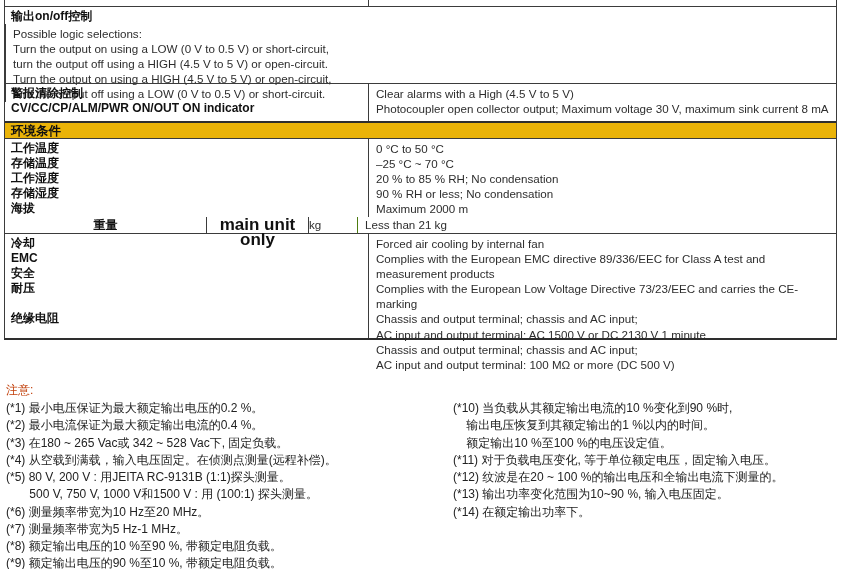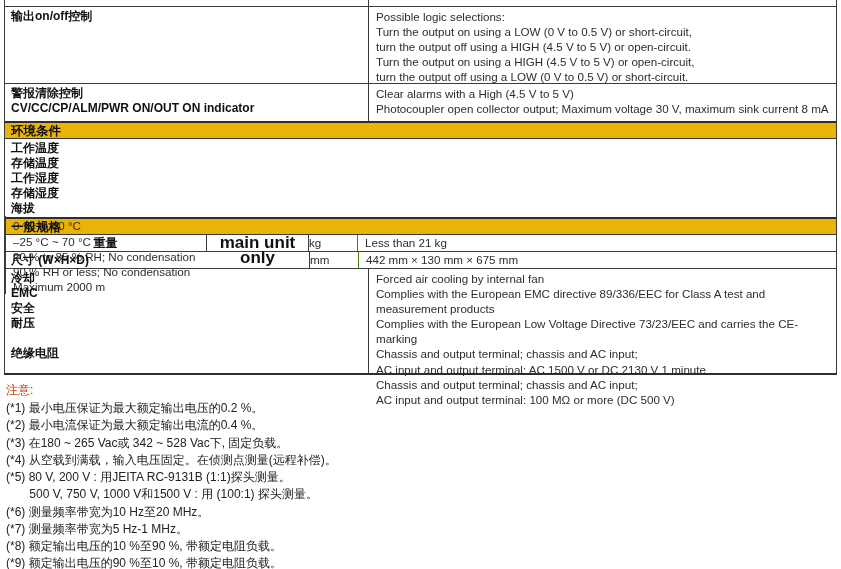--- a/index.html
+++ b/index.html
@@ -34,23 +34,23 @@
     box-sizing:border-box; height:18px;
     border-top:2px solid #2e2e2e; border-bottom:1px solid #3b3b3b;
     background:#eab308; font-size:12.5px; font-weight:bold;
     padding:1px 6px 0 6px; line-height:15px; color:#111;
   }
   
   .c-label  { box-sizing:border-box; padding:1px 6px 0 6px; font-size:12px; font-weight:bold; line-height:14.5px; color:#111; }
   .c-scope  { width:102px; box-sizing:border-box; border-left:1px solid #3b3b3b; text-align:center; font-size:17px; font-weight:bold; line-height:14.5px; padding-top:1px; color:#111; }
   .c-unit   { width:49px;  box-sizing:border-box; border-left:1px solid #3b3b3b; text-align:left; font-size:11.6px; line-height:14.5px; padding-top:1px; color:#2d2d2d; }
   .c-value  { flex:1; box-sizing:border-box; border-left:1px solid #4d7c0f; font-size:11.6px; line-height:14.5px; padding:1px 6px 0 7px; color:#2d2d2d; }
-  .h-row1 { height:77px; }
+  .h-row1 { height:77px;flex-direction:column; }
   .h-row2 { height:37px; }
-  .h-env  { height:78px;flex-direction:column; }
+  .h-env  { height:78px; }
   .h-wt   { height:17px; }
   .h-dim  { height:17px; }
   .h-misc { height:104px; }
   
   .notes-heading {
     position:absolute; left:6px; top:383px;
     font-size:12px; color:#c2410c; line-height:15px; white-space:pre;
   }
   .notes-block {
     position:absolute; font-size:12px; color:#222;
@@ -97,34 +97,28 @@
 工作湿度
 存储湿度
 海拔</div>
       <div class="rcell">0 °C to 50 °C
 –25 °C ~ 70 °C
 20 % to 85 % RH; No condensation
 90 % RH or less; No condensation
 Maximum 2000 m</div>
     </div>
 
-    <div class="t-sec">一般规格</div>
 
     <div class="t-row h-wt">
       <div class="c-label" style="width:201px;text-align:center;">重量</div>
       <div class="c-scope">main unit only</div>
       <div class="c-unit">kg</div>
       <div class="c-value">Less than 21 kg</div>
     </div>
 
-    <div class="t-row h-dim">
-      <div class="c-label" style="width:304px;">尺寸 (W×H×D)</div>
-      <div class="c-unit">mm</div>
-      <div class="c-value">442 mm × 130 mm × 675 mm</div>
-    </div>
 
     <div class="t-row h-misc no-bb">
       <div class="lcell">冷却
 EMC
 安全
 耐压
 
 绝缘电阻</div>
       <div class="rcell">Forced air cooling by internal fan
 Complies with the European EMC directive 89/336/EEC for Class A test and measurement products
@@ -143,14 +137,21 @@
 (*2) 最小电流保证为最大额定输出电流的0.4 %。
 (*3) 在180 ~ 265 Vac或 342 ~ 528 Vac下, 固定负载。
 (*4) 从空载到满载，输入电压固定。在侦测点测量(远程补偿)。
 (*5) 80 V, 200 V : 用JEITA RC-9131B (1:1)探头测量。
        500 V, 750 V, 1000 V和1500 V : 用 (100:1) 探头测量。
 (*6) 测量频率带宽为10 Hz至20 MHz。
 (*7) 测量频率带宽为5 Hz-1 MHz。
 (*8) 额定输出电压的10 %至90 %, 带额定电阻负载。
 (*9) 额定输出电压的90 %至10 %, 带额定电阻负载。</div>
 
+  <div class="notes-block notes-right">(*10) 当负载从其额定输出电流的10 %变化到90 %时,
+    输出电压恢复到其额定输出的1 %以内的时间。
+    额定输出10 %至100 %的电压设定值。
+(*11) 对于负载电压变化, 等于单位额定电压，固定输入电压。
+(*12) 纹波是在20 ~ 100 %的输出电压和全输出电流下测量的。
+(*13) 输出功率变化范围为10~90 %, 输入电压固定。
+(*14) 在额定输出功率下。</div>
 
 </div>
 
 </body></html>

